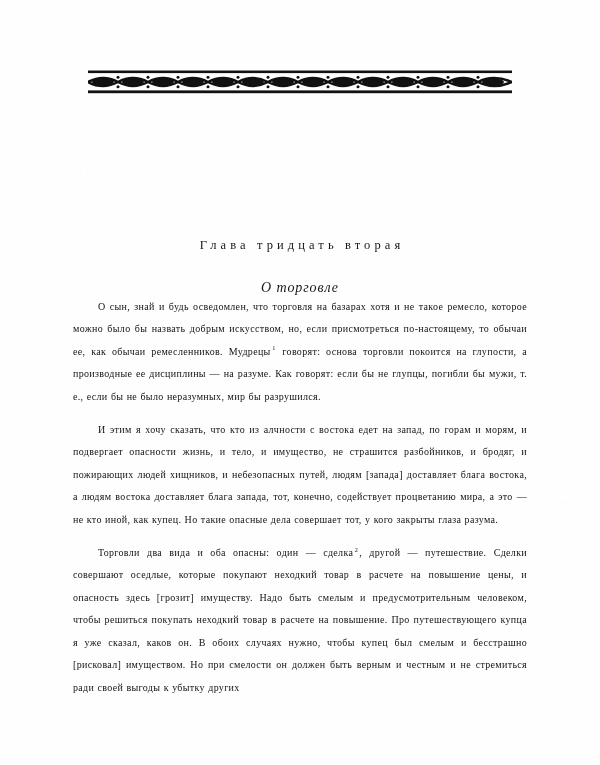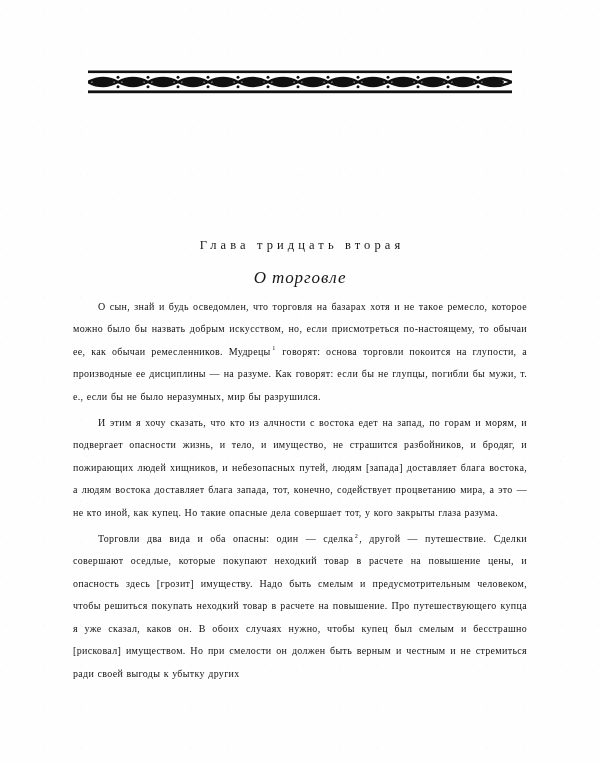--- a/index.html
+++ b/index.html
@@ -42,25 +42,25 @@
     font-size: 12.5px;
     letter-spacing: 4.1px;
     text-indent: 4.1px;
     color: #171717;
     font-family: "Liberation Serif", "DejaVu Serif", serif;
     white-space: nowrap;
   }
   .chapter-subtitle {
     position: absolute;
     left: 73px;
-    top: 268px;
+    top: 280px;
     width: 454px;
     text-align: center;
     font-style: italic;
-    font-size: 17px;
+    font-size: 14px;
     letter-spacing: 0.9px;
     color: #171717;
   }
 
   
   .text-block {
     position: absolute;
     left: 73px;
     top: 296px;
     width: 454px;
@@ -70,21 +70,21 @@
     text-align: justify;
     text-align-last: left;
     text-indent: 25px;
     font-size: 10px;
     line-height: 22.4px;
     letter-spacing: 0.33px;
     word-spacing: 0.5px;
     color: #131313;
     hyphens: manual;
   }
-  .para + .para { margin-top: 4px; }
+  .para + .para { margin-top: 11px; }
 
   sup.fn {
     font-size: 0.62em;
     vertical-align: super;
     line-height: 0;
     padding-left: 1.5px;
     padding-right: 1px;
   }
 
   

